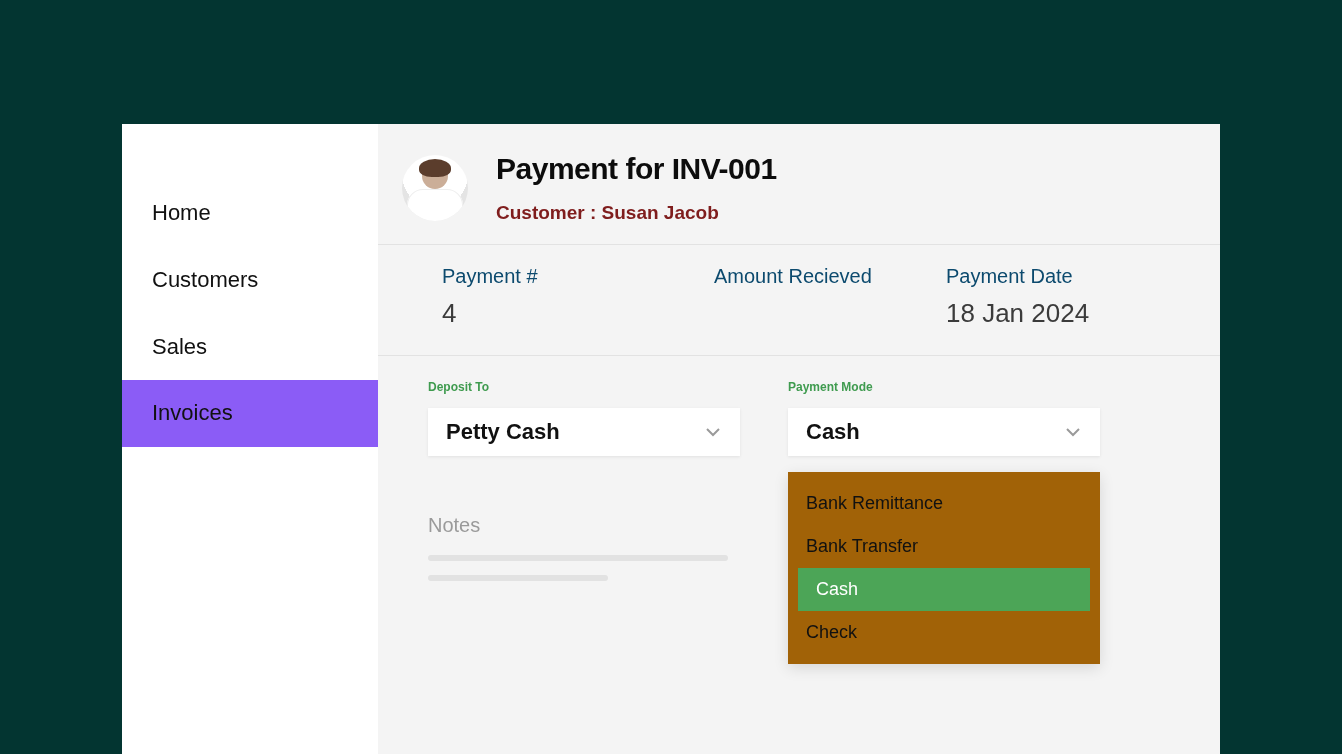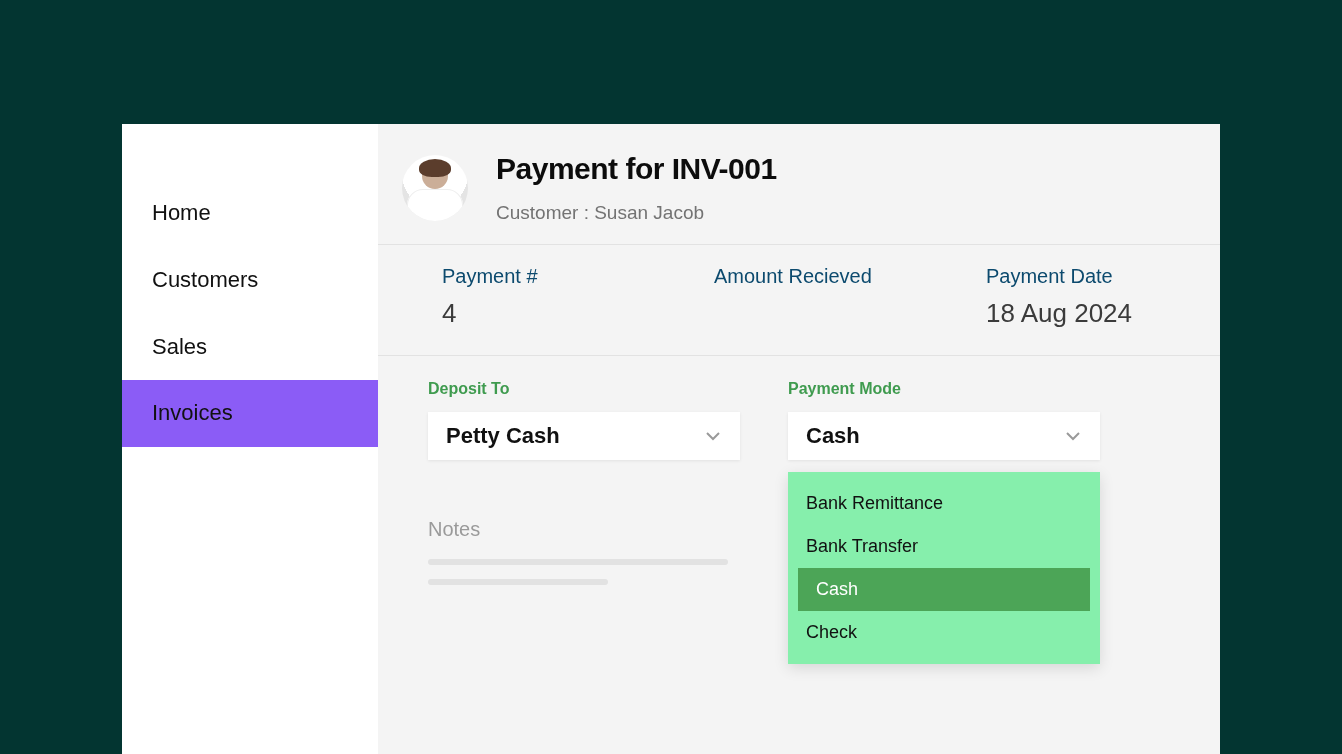--- a/index.html
+++ b/index.html
@@ -83,57 +83,58 @@
     box-shadow: inset 0 0 0 1px #eee;
   }
   .page-title {
     font-size: 30px;
     font-weight: 700;
     color: #0c0c0c;
     letter-spacing: -0.5px;
   }
   .page-subtitle {
     font-size: 19px;
-    color: #737373;
+    color: #7f1d1d;
     margin-top: 16px;
+    font-weight: bold;
   }
   .info-row {
     display: flex;
     border-bottom: 1px solid #e2e2e2;
     padding: 20px 0 26px 64px;
   }
   .info-block {
     display: flex;
     flex-direction: column;
     gap: 10px;
   }
   .info-block.b1 { width: 272px; }
   .info-block.b2 { width: 232px; }
-  .info-block.b3 { width: 200px; margin-left: 40px; }
+  .info-block.b3 { width: 200px; }
   .info-label {
     font-size: 20px;
     font-weight: 400;
     color: #0c4a6e;
   }
   .info-value {
     font-size: 26px;
     font-weight: 500;
     color: #3b3b3b;
   }
   .form-row {
     display: flex;
     padding: 24px 0 0 50px;
     gap: 48px;
   }
   .form-block {
     width: 312px;
     position: relative;
   }
   .form-label {
-    font-size: 16px;
+    font-size: 12px;
     font-weight: 600;
     color: #3f9b4f;
     margin-bottom: 14px;
     display: block;
   }
   .select {
     background: #fff;
     border: none;
     height: 48px;
     display: flex;
@@ -152,21 +153,21 @@
     display: inline-flex;
     align-items: center;
     justify-content: center;
   }
   .chevron svg { stroke: #9a9a9a; stroke-width: 2; fill: none; }
   .dropdown {
     position: absolute;
     top: 92px;
     left: 0;
     width: 312px;
-    background: #86efac;
+    background: #a16207;
     box-shadow: 0 4px 14px rgba(0,0,0,0.12);
     z-index: 10;
     padding: 10px 0;
   }
   .dropdown-item {
     padding: 11px 18px;
     font-size: 18px;
     color: #111;
     cursor: pointer;
   }
@@ -220,21 +221,21 @@
     <div class="info-row">
       <div class="info-block b1">
         <div class="info-label">Payment #</div>
         <div class="info-value">4</div>
       </div>
       <div class="info-block b2">
         <div class="info-label">Amount Recieved</div>
       </div>
       <div class="info-block b3">
         <div class="info-label">Payment Date</div>
-        <div class="info-value">18 Aug 2024</div>
+        <div class="info-value">18 Jan 2024</div>
       </div>
     </div>
 
     <div class="form-row">
 
       <div class="form-block">
         <label class="form-label">Deposit To</label>
         <div class="select">
           <span>Petty Cash</span>
           <span class="chevron">

